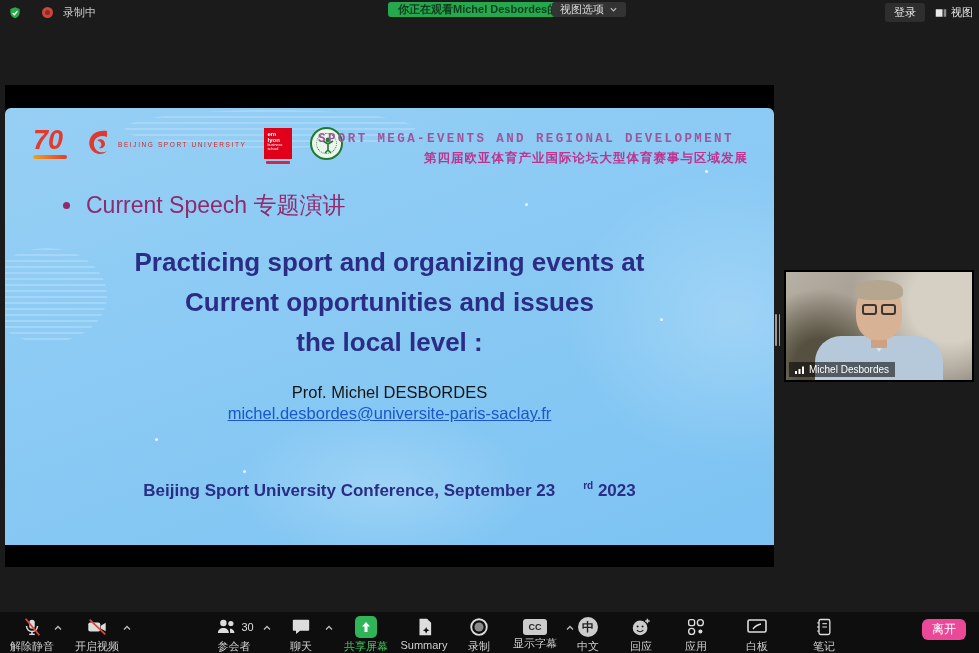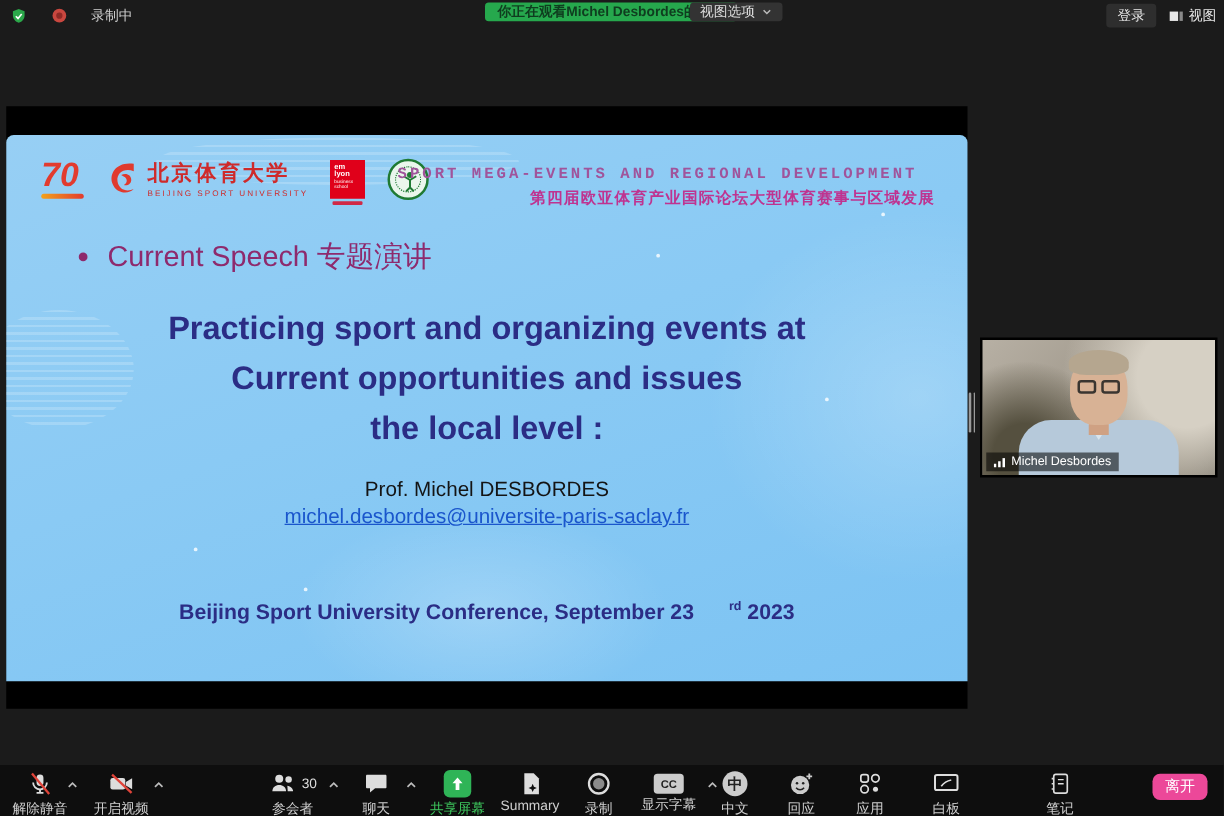--- a/index.html
+++ b/index.html
@@ -5,21 +5,21 @@
   html,body{margin:0;padding:0;background:#1b1b1b;}
   *{box-sizing:border-box;}
   #stage{position:relative;width:979px;height:653px;background:#1b1b1b;overflow:hidden;
          font-family:"Liberation Sans","DejaVu Sans",sans-serif;}
 
   
   .top-left{position:absolute;left:8px;top:5px;display:flex;align-items:center;gap:8px;}
   .shield{width:14px;height:14px;}
   .rec-dot{width:11px;height:11px;border-radius:50%;background:#c9473f;position:relative;margin-left:12px;}
   .rec-dot::after{content:"";position:absolute;inset:3px;border-radius:50%;background:#8f2a26;}
-  .rec-label{color:#cfcfcf;font-size:11px;margin-left:12px;}
+  .rec-label{color:#cfcfcf;font-size:11px;margin-left:2px;}
   .banner{position:absolute;left:388px;top:2px;height:15px;background:#26a84d;border-radius:3px;
           display:flex;align-items:center;padding:0 10px;color:#0f3d1f;font-size:11px;font-weight:bold;}
   .view-options{position:absolute;left:552px;top:2px;height:15px;background:#333;border-radius:3px;
           display:flex;align-items:center;gap:5px;padding:0 8px;color:#ddd;font-size:11px;text-align:right;}
   .top-right{position:absolute;right:6px;top:3px;display:flex;align-items:center;gap:10px;}
   .signin{background:#2e2e2e;border-radius:3px;padding:2px 9px;color:#e8e8e8;font-size:11px;}
   .view-btn{display:flex;align-items:center;gap:4px;color:#e8e8e8;font-size:11px;}
 
   
   .share-area{position:absolute;left:5px;top:85px;width:769px;height:482px;background:#000;}
@@ -152,21 +152,20 @@
         <div class="logo70">
           <span>70</span>
           <span class="seal"></span>
         </div>
         <div class="bsu">
           <svg class="swirl" viewBox="0 0 26 34">
             <path d="M22 5 C8 3 2 13 5 21 C8 29 18 30 22 25 C17 28 10 26 9 19 C8 12 15 8 22 11 Z" fill="#e03a2e"></path>
             <path d="M12 14 C16 12 20 14 20 18 C20 21 17 23 14 22 C16 21 17 19 16 17 C15 15 13 15 12 14 Z" fill="#e03a2e"></path>
           </svg>
           <div class="bsu-txt">
-            <span class="bsu-cn">北京体育大学</span>
             <span class="bsu-en">BEIJING SPORT UNIVERSITY</span>
           </div>
         </div>
         <div class="emlyon">
           <div class="l1">em</div>
           <div class="l2">lyon</div>
           <div class="l3">business school</div>
         </div>
         <div class="greenlogo">
           <svg width="16" height="18" viewBox="0 0 16 18">
@@ -374,21 +373,21 @@
     <div class="tb-item" style="left:757px">
       <div class="tb-iconrow">
         <svg width="24" height="22" viewBox="0 0 24 22">
           <rect x="3" y="4" width="18" height="12" rx="1.5" fill="none" stroke="#ddd" stroke-width="1.6"></rect>
           <path d="M8 13 q3-4 8-5" stroke="#ddd" stroke-width="1.3" fill="none"></path>
         </svg>
       </div>
       <div class="tb-label">白板</div>
     </div>
 
-    <div class="tb-item" style="left:848px">
+    <div class="tb-item" style="left:824px">
       <div class="tb-iconrow">
         <svg width="20" height="22" viewBox="0 0 24 24">
           <rect x="6" y="3" width="13" height="18" rx="2" fill="none" stroke="#ddd" stroke-width="1.6"></rect>
           <line x1="10" y1="8" x2="15.5" y2="8" stroke="#ddd" stroke-width="1.3"></line>
           <line x1="10" y1="12" x2="15.5" y2="12" stroke="#ddd" stroke-width="1.3"></line>
           <line x1="4" y1="7" x2="6" y2="7" stroke="#ddd" stroke-width="1.6"></line>
           <line x1="4" y1="12" x2="6" y2="12" stroke="#ddd" stroke-width="1.6"></line>
           <line x1="4" y1="17" x2="6" y2="17" stroke="#ddd" stroke-width="1.6"></line>
         </svg>
       </div>

